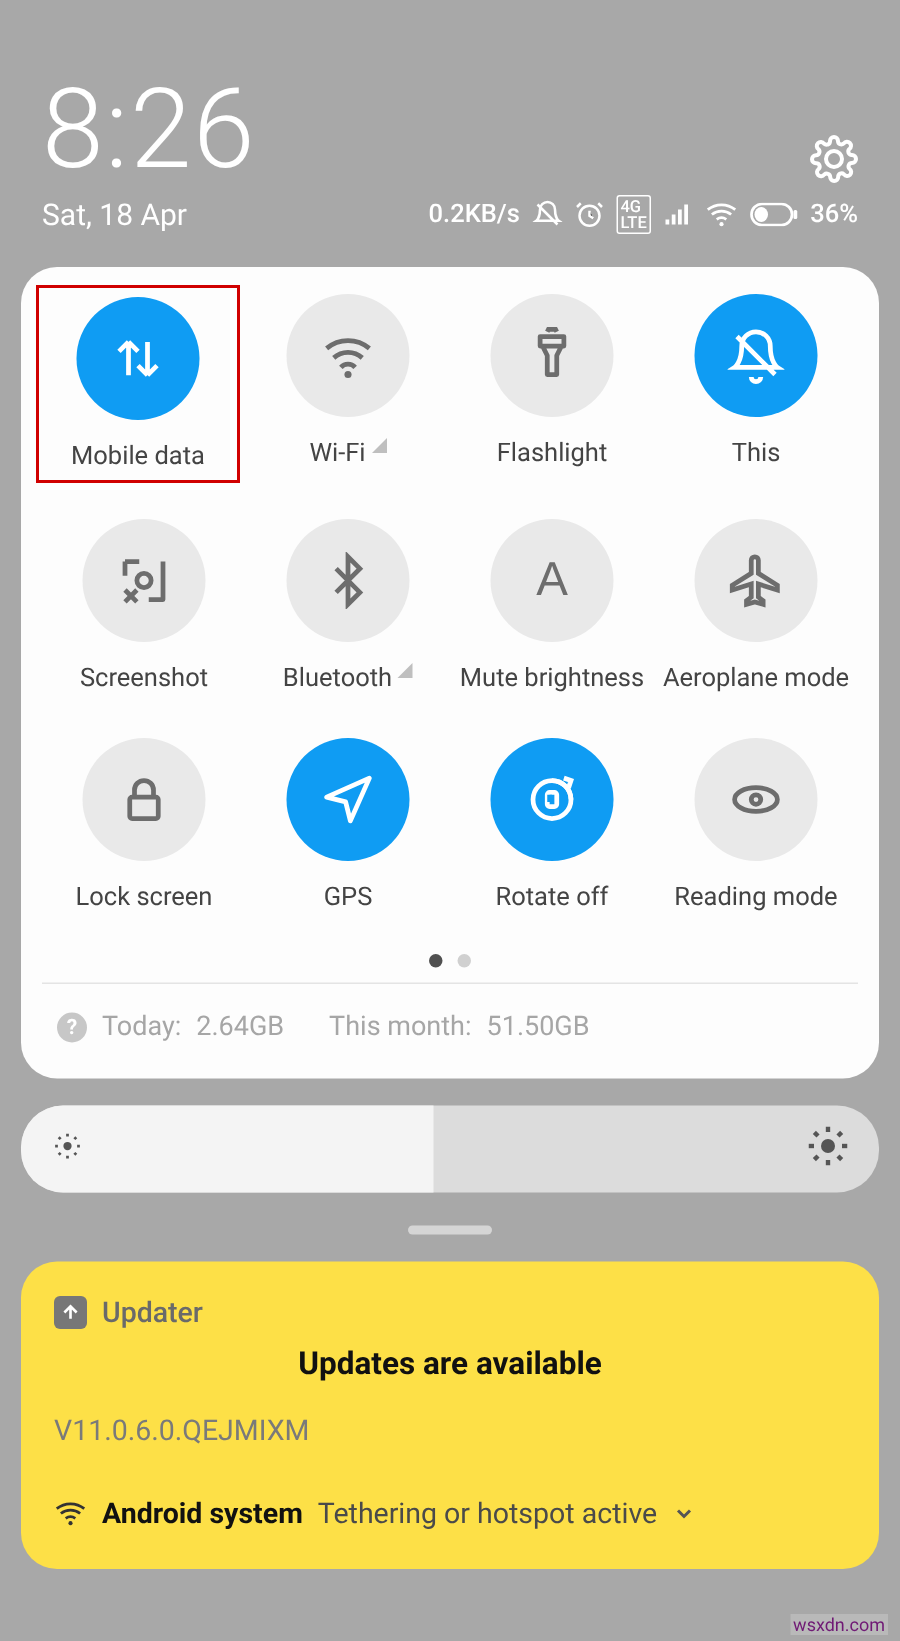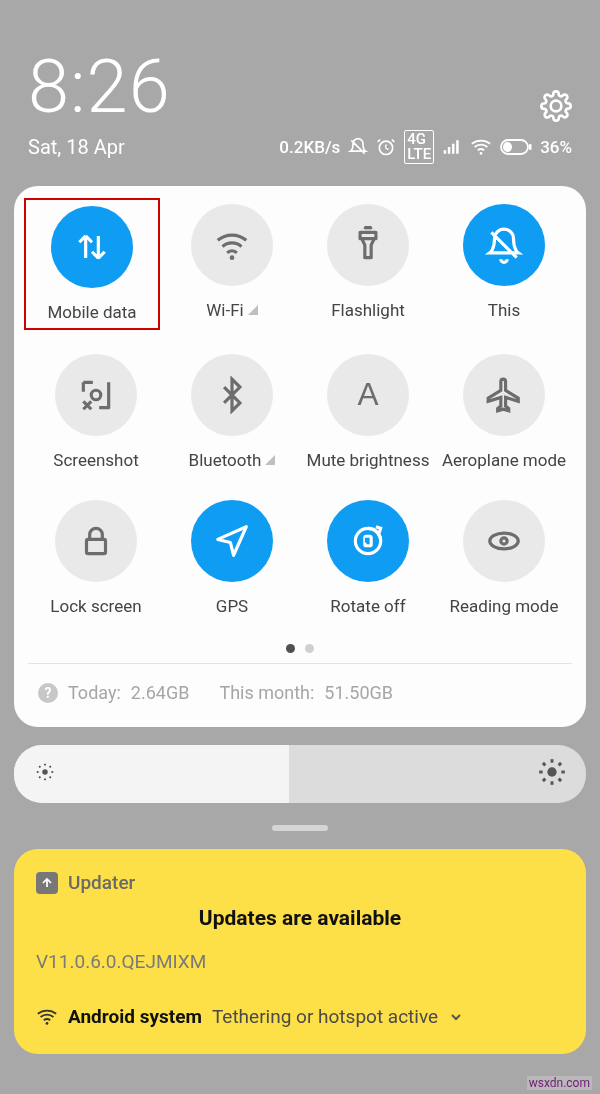--- a/index.html
+++ b/index.html
@@ -76,21 +76,20 @@
   .circle svg { width: 38px; height: 38px; }
   .circle .ico { stroke: #6d6d6d; fill: none; stroke-width: 2; }
   .circle.active .ico { stroke: #fff; }
   .tlabel {
     font-size: 17px;
     color: #444;
     margin-top: 14px;
     text-align: center;
     white-space: nowrap;
     display: flex;
-    align-items: center;
     gap: 4px;
   }
   .tri {
     width: 0; height: 0;
     border-left: 10px solid transparent;
     border-bottom: 10px solid #bfbfbf;
   }
   .highlight {
     border: 2px solid #d00000;
     padding: 6px 4px 6px 4px;
@@ -214,21 +213,21 @@
     <div class="date">Sat, 18 Apr</div>
     <div class="righticons">
       <span>0.2KB/s</span>
       <svg width="20" height="20" viewBox="0 0 24 24">
           <path stroke="#fff" stroke-width="2" fill="none" d="M18 8a6 6 0 00-12 0c0 7-3 9-3 9h18s-3-2-3-9M4 4l16 16"></path>
         </svg>
       <svg width="20" height="20" viewBox="0 0 24 24">
           <circle cx="12" cy="13" r="8" stroke="#fff" stroke-width="2" fill="none"></circle>
           <path stroke="#fff" stroke-width="2" d="M12 9v4l3 2M5 3L2 6M22 6l-3-3"></path>
         </svg>
-      <span style="font-size:15px;border:1px solid #fff;border-radius:2px;padding:1px 2px;line-height:1">4G<br>LTE</span>
+      <span style="font-size:11px;border:1px solid #fff;border-radius:2px;padding:1px 2px;line-height:1">4G<br>LTE</span>
       <svg width="20" height="20" viewBox="0 0 24 24">
           <path fill="#fff" d="M2 20h3v-4H2zM7 20h3v-8H7zM12 20h3V8h-3zM17 20h3V4h-3z"></path>
         </svg>
       <svg width="22" height="22" viewBox="0 0 24 24">
           <path stroke="#fff" stroke-width="2" fill="none" d="M2 8.5a16 16 0 0120 0M5 12a11 11 0 0114 0M8.5 15.5a6 6 0 017 0"></path>
           <circle cx="12" cy="19" r="1.5" fill="#fff"></circle>
         </svg>
       <svg width="32" height="16" viewBox="0 0 32 16">
           <rect x="1" y="1" width="27" height="14" rx="7" stroke="#fff" stroke-width="1.8" fill="none"></rect>
           <rect x="3" y="3" width="9" height="10" rx="5" fill="#fff"></rect>

